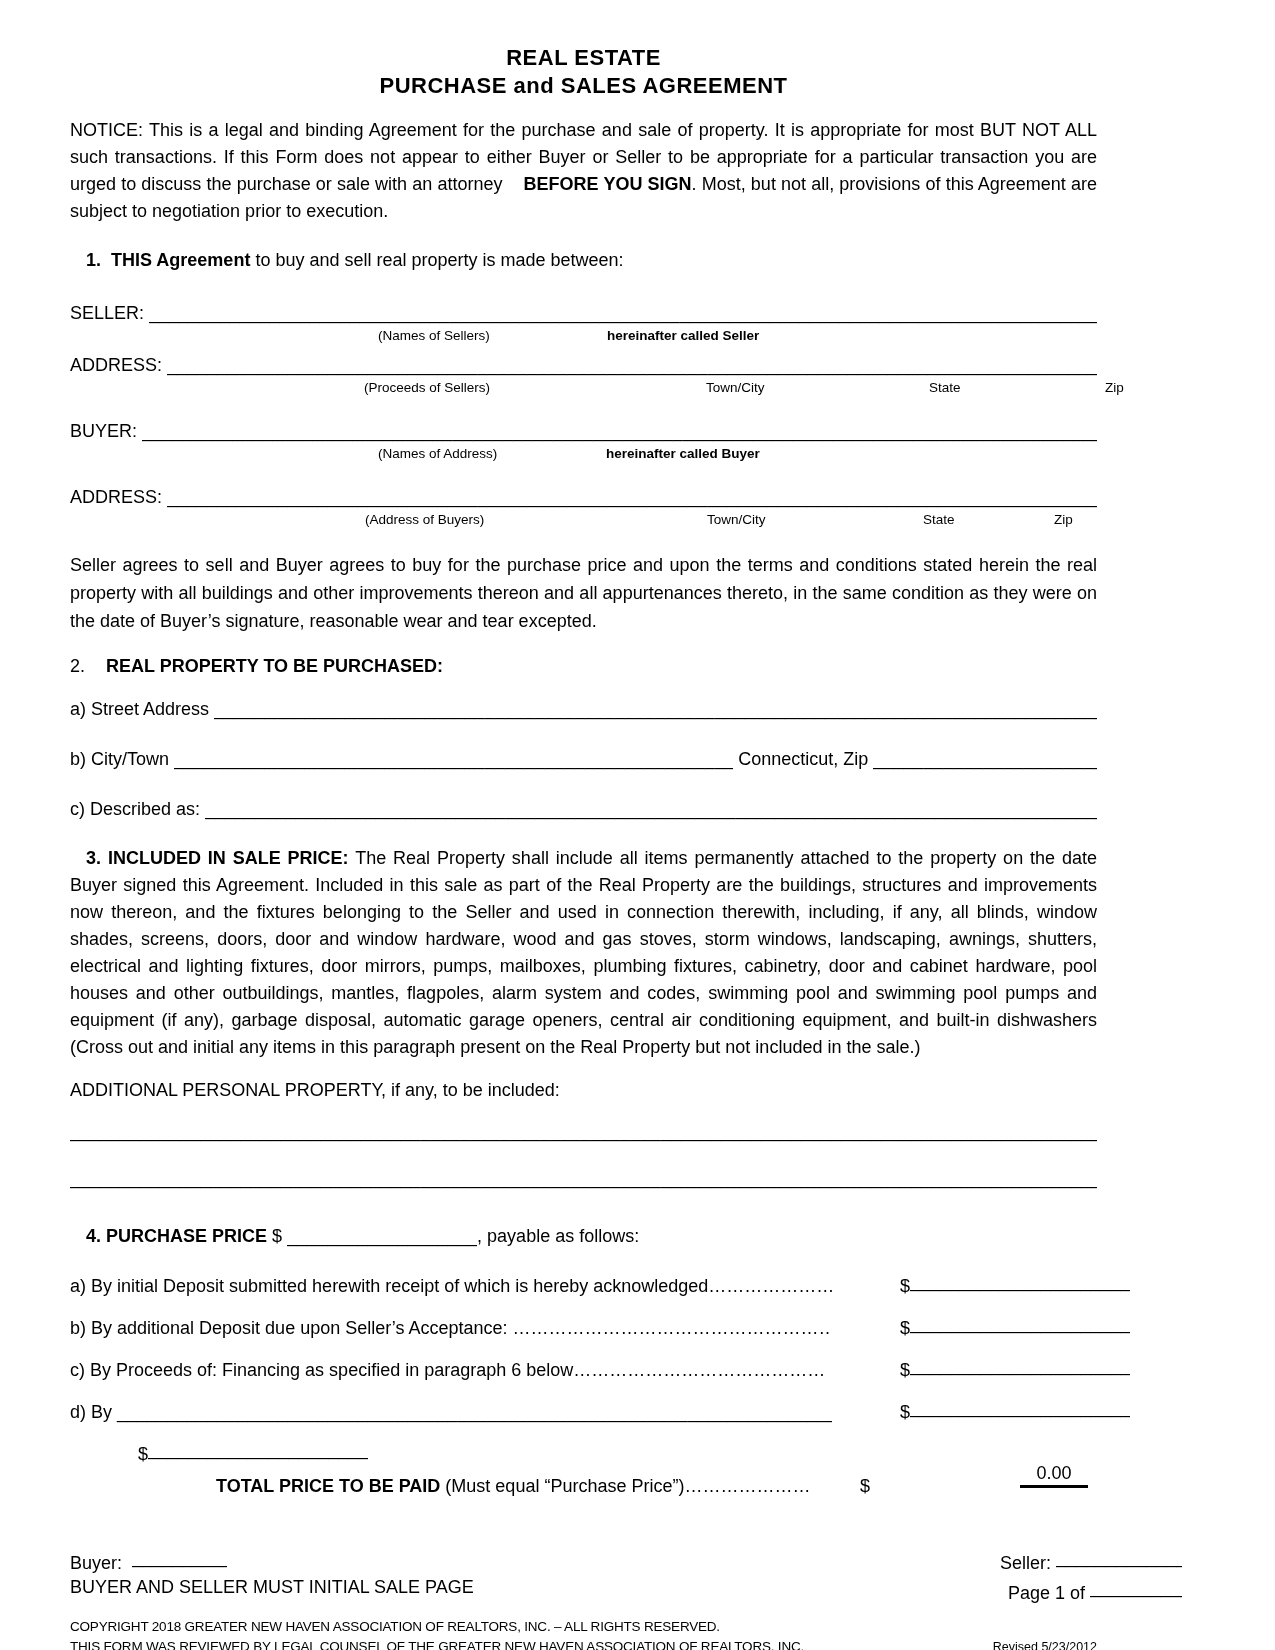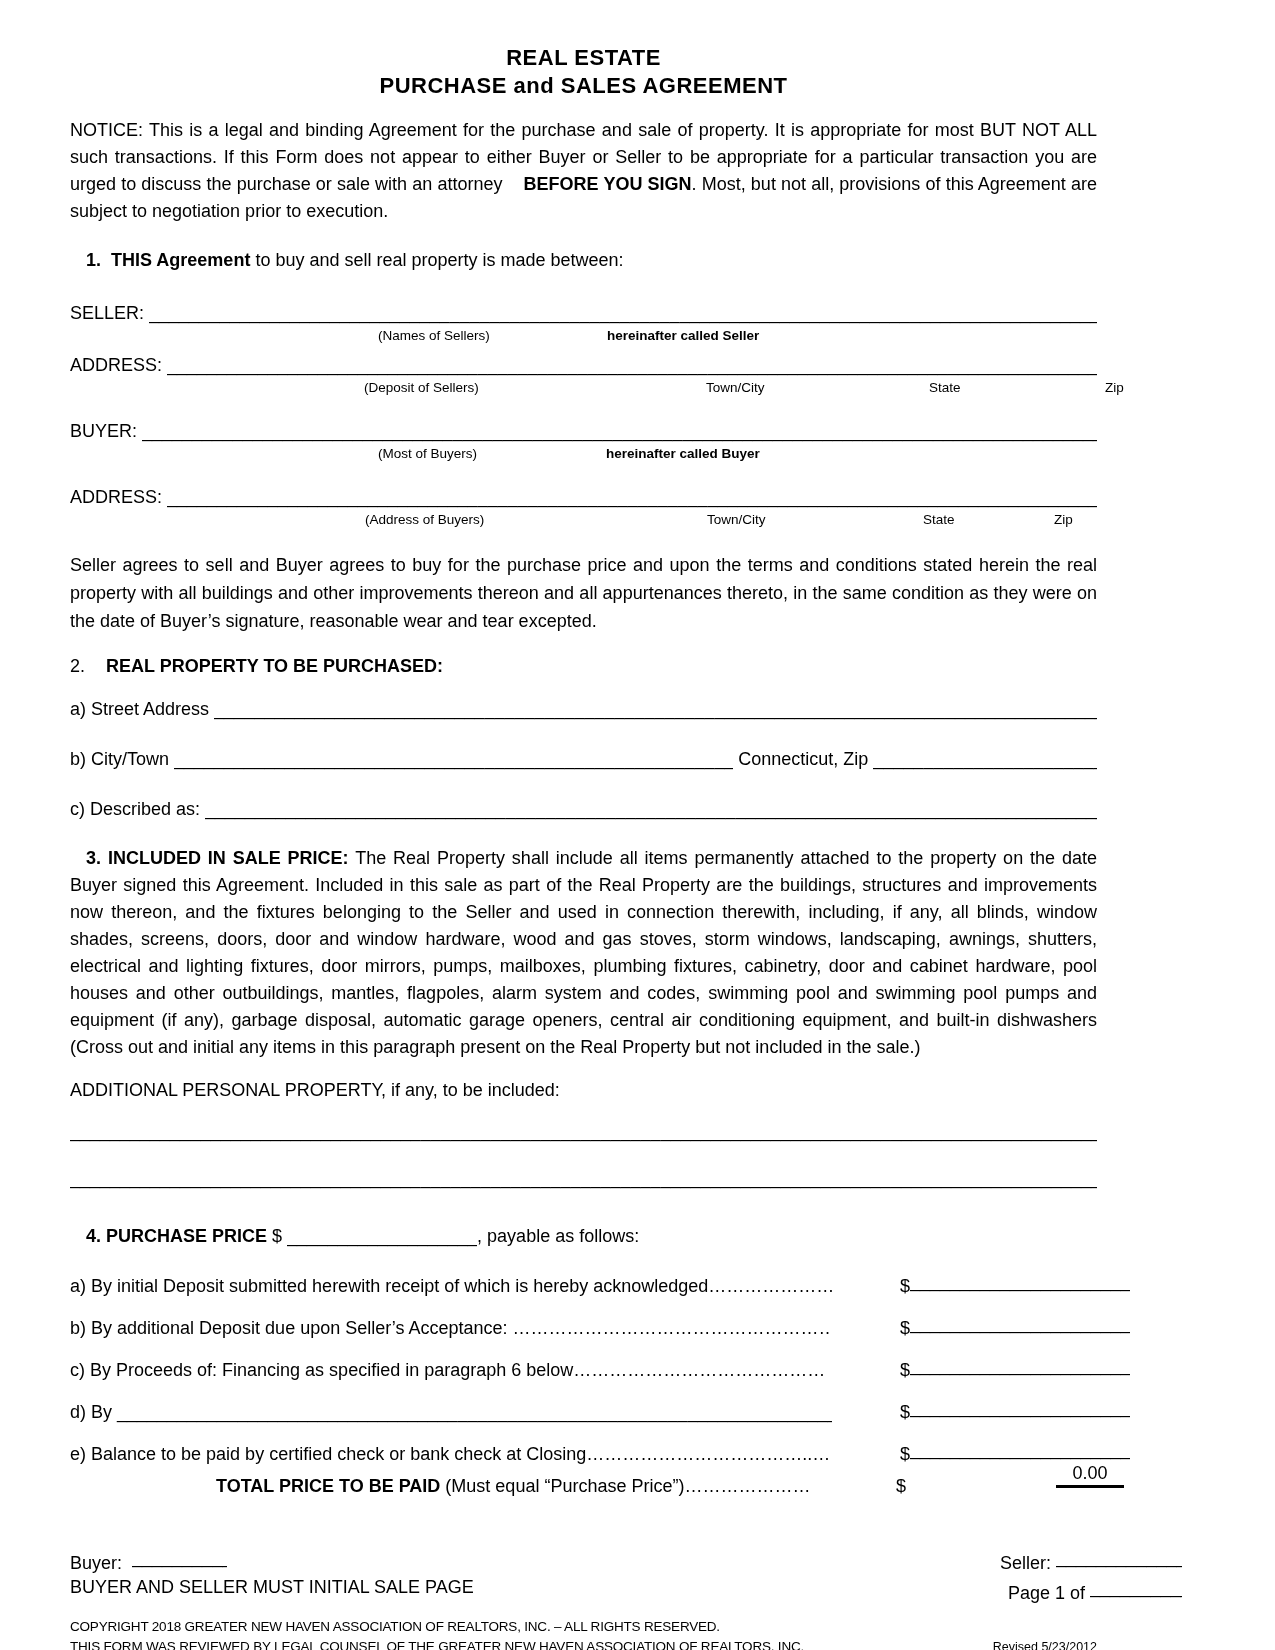--- a/index.html
+++ b/index.html
@@ -31,21 +31,21 @@
   .blankline{display:block;width:100%;line-height:24px;}
   .bl1{margin-top:18px;} .bl2{margin-top:23px;}
   .sec4h{margin-top:34px;line-height:24px;display:flex;align-items:baseline;}
   .pay-row{display:flex;align-items:baseline;line-height:22px;}
   .pay-row.first{margin-top:22px;}
   .pay-row.next{margin-top:15px;}
   .pay-label{width:762px;flex:none;white-space:nowrap;overflow:hidden;}
   .amt{margin-left:68px;white-space:nowrap;}
   .total-row{margin-top:10px;display:flex;align-items:baseline;line-height:22px;}
   .total-label{width:762px;flex:none;box-sizing:border-box;padding-left:130px;white-space:nowrap;overflow:hidden;}
-  .total-amt{margin-left:64px;white-space:nowrap;}
+  .total-amt{margin-left:28px;white-space:nowrap;}
   .total-value{display:inline-block;position:relative;top:-13px;margin-left:150px;
     min-width:60px;text-align:center;border-bottom:3px solid #000;padding:0 4px 1px 4px;}
   .foot-row{position:relative;line-height:24px;}
   .foot-row.r1{margin-top:44px;}
   .foot-right{position:absolute;white-space:nowrap;}
   .copyright{margin-top:18px;font-size:13.5px;line-height:20px;letter-spacing:-0.2px;}
   .copy2{display:flex;align-items:baseline;}
   .revised{margin-left:auto;font-size:12.5px;letter-spacing:0;}
 </style>
 </head>
@@ -69,32 +69,32 @@
   <div class="cap-row">
     <span style="left:308px">(Names of Sellers)</span>
     <span style="left:521px" class="b">hereinafter called Seller</span>
   </div>
 
   <div class="row m8">
     <span>ADDRESS:</span>&nbsp;
     <span class="ul fill">____________________________________________________________________________________________________________________________________________________________________________________________________________________________________________________________________________________________________________</span>
   </div>
   <div class="cap-row">
-    <span style="left:294px">(Deposit of Sellers)</span>
+    <span style="left:294px">(Proceeds of Sellers)</span>
     <span style="left:636px">Town/City</span>
     <span style="left:859px">State</span>
     <span style="left:1035px">Zip</span>
   </div>
 
   <div class="row m22">
     <span>BUYER:</span>&nbsp;
     <span class="ul fill">____________________________________________________________________________________________________________________________________________________________________________________________________________________________________________________________________________________________________________</span>
   </div>
   <div class="cap-row">
-    <span style="left:308px">(Most of Buyers)</span>
+    <span style="left:308px">(Names of Address)</span>
     <span style="left:520px" class="b">hereinafter called Buyer</span>
   </div>
 
   <div class="row m22">
     <span>ADDRESS:</span>&nbsp;
     <span class="ul fill">____________________________________________________________________________________________________________________________________________________________________________________________________________________________________________________________________________________________________________</span>
   </div>
   <div class="cap-row">
     <span style="left:295px">(Address of Buyers)</span>
     <span style="left:637px">Town/City</span>
@@ -144,21 +144,20 @@
   </div>
   <div class="pay-row next">
     <span class="pay-label">c) By Proceeds of: Financing as specified in paragraph 6 below……………………………………</span>
     <span class="amt"><span>$</span><span class="ul" style="width:220px">____________________________________________________________________________________________________________________________________________________________________________________________________________________________________________________________________________________________________________</span></span>
   </div>
   <div class="pay-row next">
     <span class="pay-label">d) By ________________________________________________________________________.................</span>
     <span class="amt"><span>$</span><span class="ul" style="width:220px">____________________________________________________________________________________________________________________________________________________________________________________________________________________________________________________________________________________________________________</span></span>
   </div>
   <div class="pay-row next">
-    <span class="pay-label">e) Balance to be paid by certified check or bank check at Closing………………………………..…</span>
     <span class="amt"><span>$</span><span class="ul" style="width:220px">____________________________________________________________________________________________________________________________________________________________________________________________________________________________________________________________________________________________________________</span></span>
   </div>
 
   <div class="total-row">
     <span class="total-label"><span class="b">TOTAL PRICE TO BE PAID</span><span> (Must equal “Purchase Price”)…………………</span></span>
     <span class="total-amt"><span>$</span><span class="total-value">0.00</span></span>
   </div>
 
   <div class="foot-row r1">
     <span>Buyer:</span>&nbsp;

